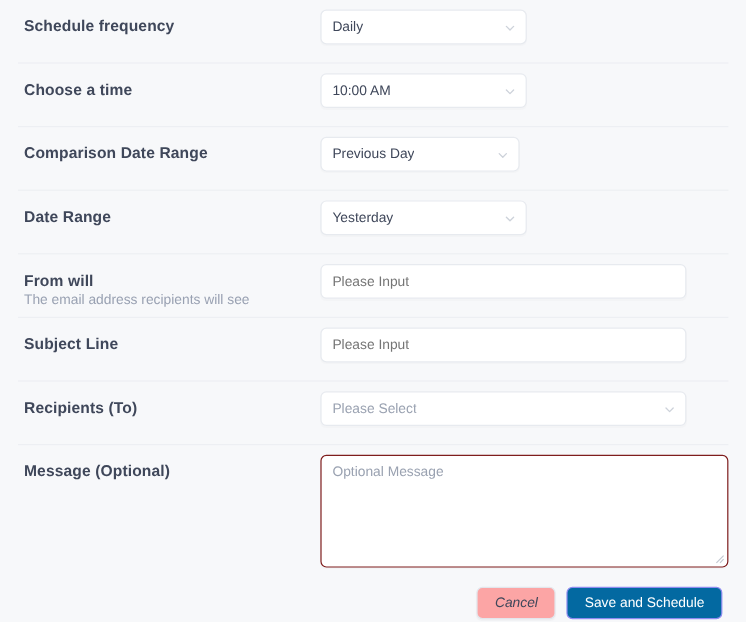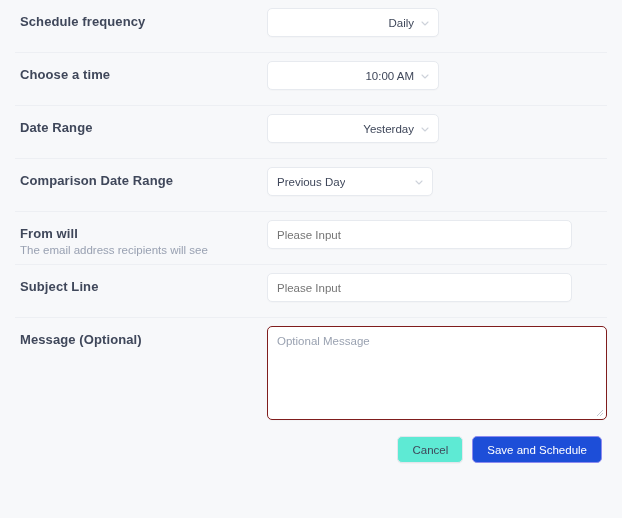--- a/index.html
+++ b/index.html
@@ -84,21 +84,21 @@
     display: flex;
     align-items: center;
     padding: 0 9px;
     font-size: 11.5px;
     color: #3f475a;
     position: relative;
     box-shadow: 0 1px 1px rgba(16,24,40,0.02);
   }
   .select { padding-right: 24px; }
 
-  .select-w-sm { width: 172px; justify-content: flex-end; }
+  .select-w-sm { width: 172px; }
   .select-w-xs { width: 166px; }
   .full       { width: 305px; }
 
   .select .value { white-space: nowrap; overflow: hidden; text-overflow: ellipsis; }
   .placeholder { color: #9aa2b1; }
 
   .chev {
     position: absolute;
     right: 8px;
     top: 50%;
@@ -151,27 +151,28 @@
     font-size: 11.5px;
     display: inline-flex;
     align-items: center;
     justify-content: center;
     cursor: pointer;
     border: 1px solid transparent;
     padding: 0 14px;
     white-space: nowrap;
   }
   .btn-cancel {
-    background: #5eead4;
+    background: #fca5a5;
     border-color: #e3e6ec;
     color: #3f475a;
     box-shadow: 0 1px 1px rgba(16,24,40,0.03);
+    font-style: italic;
   }
   .btn-primary {
-    background: #1d4ed8;
+    background: #0369a1;
     color: #ffffff;
     border-color: #8d8bf0;
   }
 </style>
 </head>
 <body>
 
 <div class="form">
 
   <div class="row">
@@ -201,69 +202,84 @@
           <svg viewBox="0 0 10 10" width="10" height="10">
               <path d="M2 4 L5 7 L8 4" fill="none" stroke="#cdd2da" stroke-width="1.1" stroke-linecap="round" stroke-linejoin="round"></path>
             </svg>
         </span>
       </div>
     </div>
   </div>
 
   <div class="row">
     <div class="row-label">
+      <div class="label-title">Comparison Date Range</div>
+    </div>
+    <div class="row-control">
+      <div class="select select-w-xs">
+        <span class="value">Previous Day</span>
+        <span class="chev">
+          <svg viewBox="0 0 10 10" width="10" height="10">
+              <path d="M2 4 L5 7 L8 4" fill="none" stroke="#cdd2da" stroke-width="1.1" stroke-linecap="round" stroke-linejoin="round"></path>
+            </svg>
+        </span>
+      </div>
+    </div>
+  </div>
+
+  <div class="row">
+    <div class="row-label">
       <div class="label-title">Date Range</div>
     </div>
     <div class="row-control">
       <div class="select select-w-sm">
         <span class="value">Yesterday</span>
         <span class="chev">
           <svg viewBox="0 0 10 10" width="10" height="10">
               <path d="M2 4 L5 7 L8 4" fill="none" stroke="#cdd2da" stroke-width="1.1" stroke-linecap="round" stroke-linejoin="round"></path>
             </svg>
         </span>
       </div>
     </div>
   </div>
 
   <div class="row">
     <div class="row-label">
-      <div class="label-title">Comparison Date Range</div>
-    </div>
-    <div class="row-control">
-      <div class="select select-w-xs">
-        <span class="value">Previous Day</span>
-        <span class="chev">
-          <svg viewBox="0 0 10 10" width="10" height="10">
-              <path d="M2 4 L5 7 L8 4" fill="none" stroke="#cdd2da" stroke-width="1.1" stroke-linecap="round" stroke-linejoin="round"></path>
-            </svg>
-        </span>
-      </div>
-    </div>
-  </div>
-
-  <div class="row">
-    <div class="row-label">
       <div class="label-title">From will</div>
       <div class="label-sub plain">The email address recipients will see</div>
     </div>
     <div class="row-control">
       <input class="textinput full" type="text" placeholder="Please Input" style="">
     </div>
   </div>
 
   <div class="row">
     <div class="row-label">
       <div class="label-title">Subject Line</div>
     </div>
     <div class="row-control">
       <input class="textinput full" type="text" placeholder="Please Input" style="">
     </div>
   </div>
 
+  <div class="row">
+    <div class="row-label">
+      <div class="label-title">Recipients (To)</div>
+    </div>
+    <div class="row-control">
+      <div class="select full">
+        <span class="value placeholder">Please Select</span>
+        <span class="chev">
+          <svg viewBox="0 0 10 10" width="10" height="10">
+              <path d="M2 4 L5 7 L8 4" fill="none" stroke="#cdd2da" stroke-width="1.1" stroke-linecap="round" stroke-linejoin="round"></path>
+            </svg>
+        </span>
+      </div>
+    </div>
+  </div>
 
   <div class="row message">
     <div class="row-label">
       <div class="label-title">Message (Optional)</div>
     </div>
     <div class="row-control">
       <div class="textarea-box">
         <span>Optional Message</span>
         <span class="resize-handle">
           <svg viewBox="0 0 9 9" width="9" height="9">

